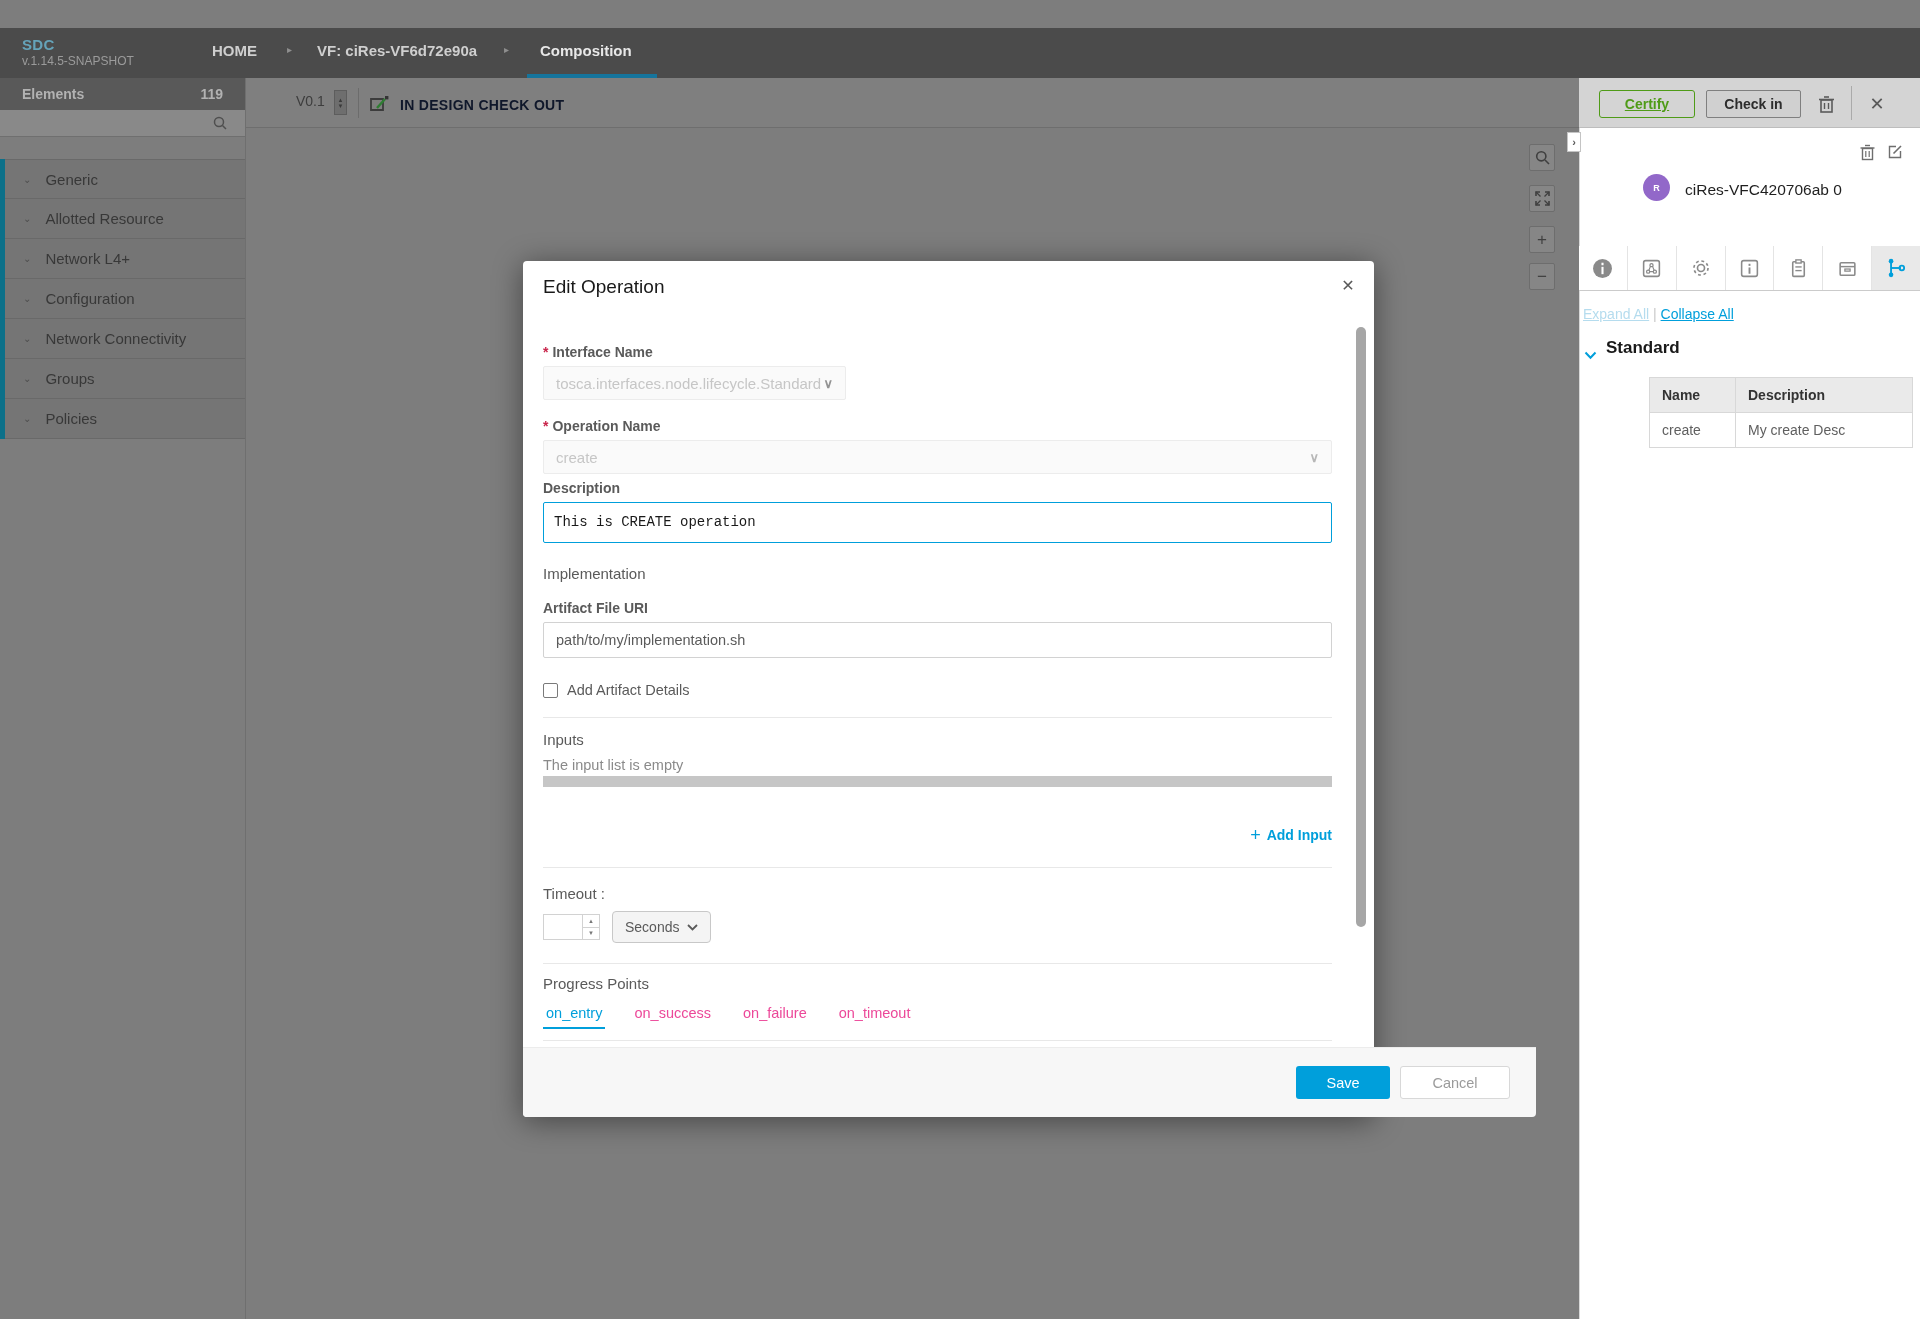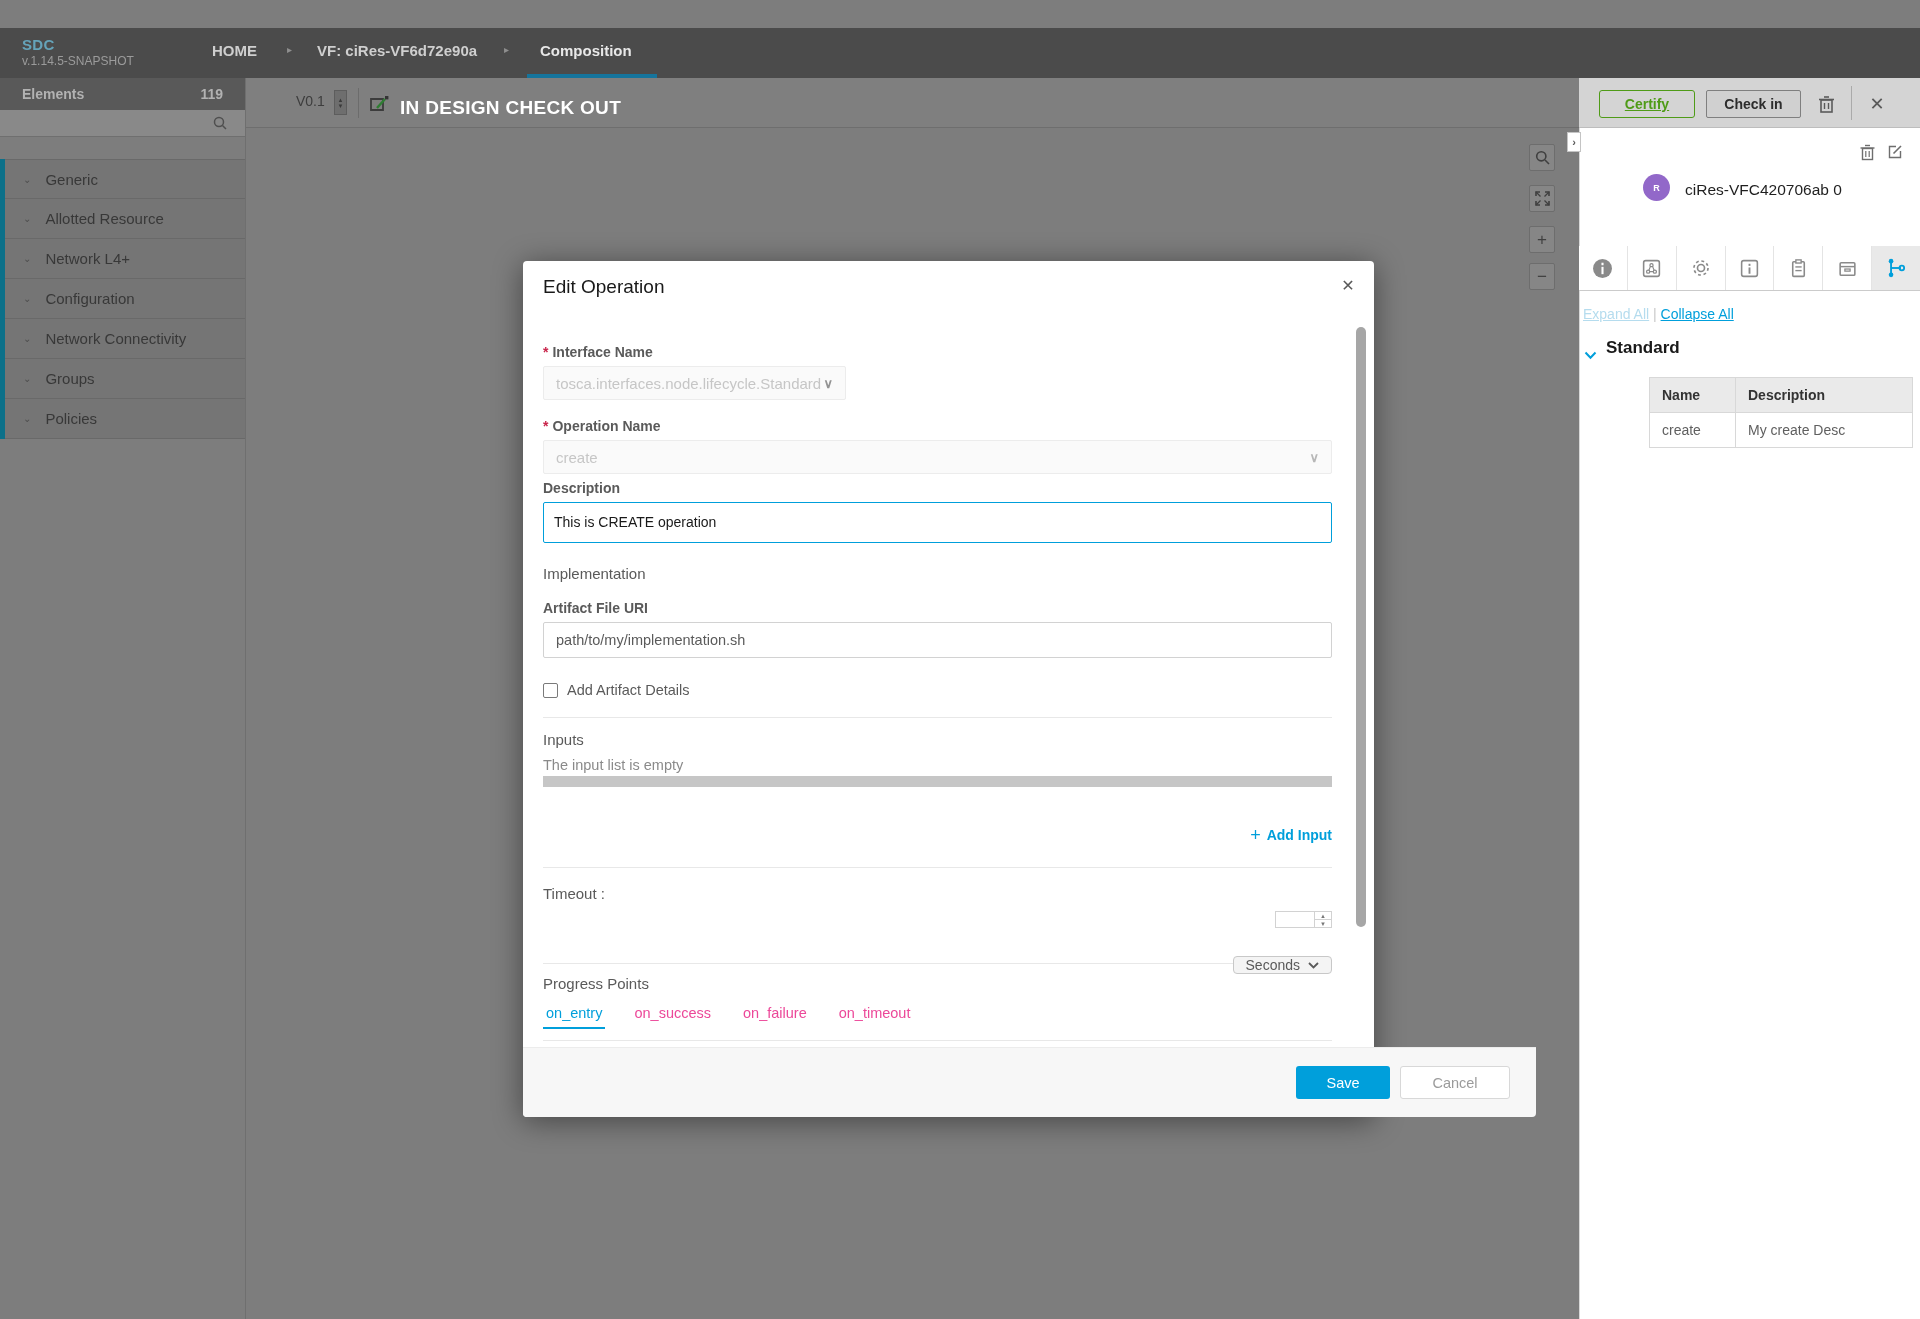--- a/index.html
+++ b/index.html
@@ -30,21 +30,21 @@
   .side-item .chev { color:#4e4e4e; font-size:10px; margin:0 14px 0 18px; }
   .side-divider { left:245px; top:50px; width:1px; height:1269px; background:#6f6f6f; }
 
   
   .toolbar { left:246px; top:50px; width:1333px; height:50px; background:#7f7f7f; border-bottom:1px solid #6e6e6e; }
   .ver-label { left:296px; top:65px; color:#3d3d3d; font-size:14px; }
   .ver-spin { left:334px; top:62px; width:13px; height:25px; background:#6e6e6e; border:1px solid #5d5d5d;
     display:flex; flex-direction:column; align-items:center; justify-content:center; color:#3a3a3a; font-size:6px; line-height:6px; }
   .tb-sep { left:358px; top:60px; width:1px; height:30px; background:#6c6c6c; }
   .checkout-icon { left:368px; top:66px; }
-  .checkout-text { left:400px; top:69px; color:#ffffff; font-size:19px; font-weight:bold; letter-spacing:.3px; }
+  .checkout-text { left:400px; top:69px; color:#0f172a; font-size:14px; font-weight:bold; letter-spacing:.3px; }
 
   
   .right-head { left:1579px; top:50px; width:341px; height:50px; background:#d4d4d4; border-bottom:1px solid #bdbdbd; }
   .btn-certify { left:1599px; top:62px; width:96px; height:28px; background:transparent;
     border:1px solid #4f9b17; border-radius:3px; color:#4f9b17; font-size:14px; font-weight:600;
     display:flex; align-items:center; justify-content:center; cursor:pointer;text-decoration:underline; }
   .btn-checkin { left:1706px; top:62px; width:95px; height:28px; background:#d0d0d0;
     border:1px solid #7f7f7f; border-radius:2px; color:#2d2d2d; font-size:14px; font-weight:600;
     display:flex; align-items:center; justify-content:center; cursor:pointer; }
   .hd-ic { top:62px; width:26px; height:28px; display:flex; align-items:center; justify-content:center; cursor:pointer; }
@@ -91,33 +91,33 @@
 
   .frow { display:flex; gap:18px;flex-direction:column; }
   .fcol1 { width:303px; } .fcol2 { flex:1; }
   .flabel { color:#5a5a5a; font-size:14px; font-weight:600; height:17px; margin-bottom:5px; }
   .req { color:#c9254b; margin-right:4px; }
   .sel-disabled { height:34px; background:#fafafa; border:1px solid #ececec; border-radius:2px;
     color:#c6c6c6; font-size:15px; display:flex; align-items:center; padding:0 12px; }
   .sel-disabled .dchev { margin-left:auto; color:#939393; font-size:13px; font-weight:bold; }
   .mt6 { margin-top:6px; }
   .txtarea { width:100%; height:41px; border:1px solid #009fdb; border-radius:2px; color:#191919;
-    font-size:14px; padding:11px 10px; font-family:Liberation Sans, sans-serif; resize:none; display:block; }
+    font-size:14px; padding:11px 10px; font-family:Liberation Mono, monospace; resize:none; display:block; }
   .sec-label { color:#5a5a5a; font-size:15px; height:18px; }
   .inp-text { width:100%; height:36px; border:1px solid #d2d2d2; border-radius:2px; color:#5a5a5a;
     font-size:14.5px; padding:0 12px; font-family:"Liberation Sans",sans-serif; display:block; }
   .chk-row { display:flex; align-items:center; gap:9px; color:#5a5a5a; font-size:14.5px; }
   .chk { width:15px; height:15px; border:1.5px solid #7a7a7a; border-radius:2px; background:#fff; cursor:pointer; }
   .divider { height:1px; background:#e8e8e8; }
   .muted { color:#8a8a8a; font-size:14.5px; height:17px; }
   .hbar { height:11px; background:#c6c6c6; }
   .addinput { display:flex; justify-content:flex-end; align-items:center; gap:6px; color:#009fdb;
     font-size:14px; font-weight:bold; cursor:pointer; height:16px; }
   .addinput .plus { font-size:18px; font-weight:normal; }
-  .timeout-row { display:flex; align-items:flex-end; gap:28px; height:32px;flex-direction:column; }
+  .timeout-row { display:flex; align-items:center; gap:12px; height:32px; }
   .num-wrap { width:57px; height:26px; border:1px solid #d2d2d2; display:flex; }
   .num-wrap input { width:38px; border:none; outline:none; font-size:13px; padding:0 4px; }
   .spin { width:17px; border-left:1px solid #d2d2d2; display:flex; flex-direction:column; }
   .spin span { flex:1; display:flex; align-items:center; justify-content:center; font-size:6px; color:#777;
     line-height:6px; cursor:pointer; }
   .spin span:first-child { border-bottom:1px solid #d2d2d2; }
   .unit-btn { height:32px; padding:0 12px; background:#f4f4f4; border:1px solid #c8c8c8; border-radius:4px;
     color:#5a5a5a; font-size:14px; display:flex; align-items:center; gap:8px; cursor:pointer; }
   .pp-tabs { display:flex; gap:26px; font-size:14.5px; height:24px; }
   .pp-tab { color:#ec4899; padding:0 3px 6px 3px; cursor:pointer; }

